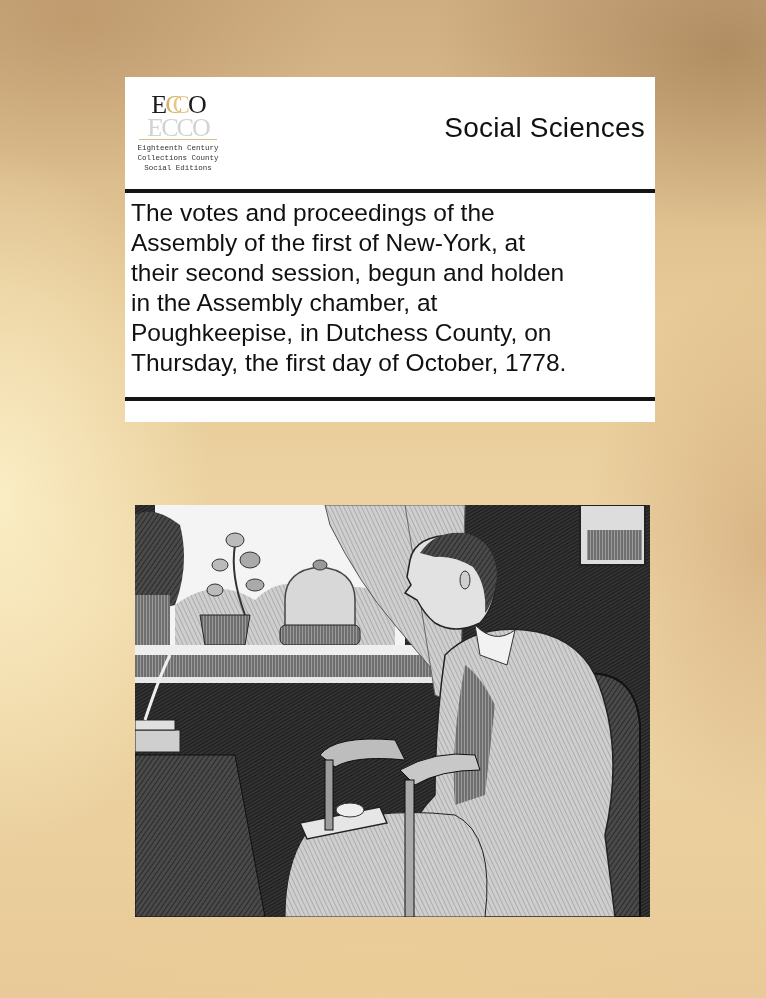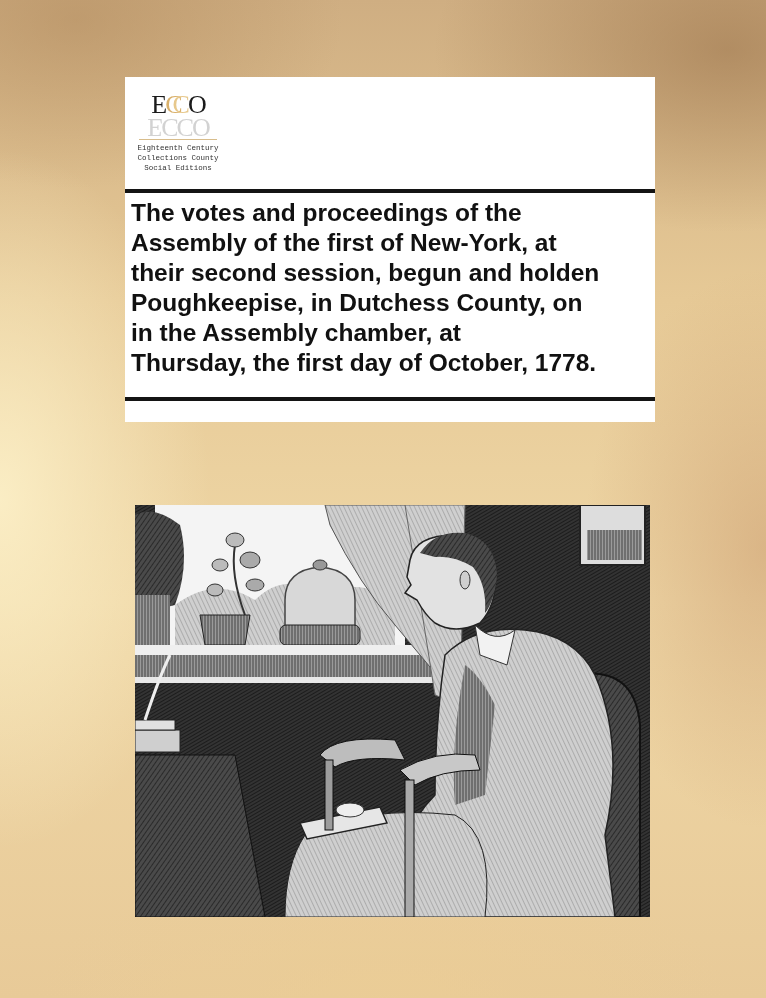--- a/index.html
+++ b/index.html
@@ -42,50 +42,51 @@
       position: absolute; right: 10px; top: 35px;
       font-size: 28px; color: #111; font-weight: normal; letter-spacing: 0.2px;
     }
     .rule {
       position: absolute; left: 0; width: 530px; height: 4px; background: #141414;
     }
     .rule.top { top: 112px; }
     .rule.bottom { top: 320px; }
     .title {
       position: absolute; left: 6px; top: 121px; width: 522px;
-      font-size: 24.5px; line-height: 30px; color: #111; margin: 0; font-weight: bold;
+      font-size: 24.5px; line-height: 30px; color: #111; margin: 0; font-weight: normal;
     }
     .illustration {
       position: absolute; left: 135px; top: 505px; width: 515px; height: 412px;
       background: #3a3a3a; overflow: hidden;
     }
     .illustration svg { display: block; }
   </style>
 </head>
 <body>
 
 <div class="panel">
   <div class="logo">
     <div class="logo-mark"><span>E</span><span class="c1">C</span><span class="c2">C</span><span>O</span></div>
     <div class="logo-reflect">ECCO</div>
     <div class="logo-rule"></div>
     <div class="logo-caption">Eighteenth Century</div>
     <div class="logo-caption">Collections County</div>
     <div class="logo-caption">Social Editions</div>
   </div>
 
+  <div class="collection">Social Sciences</div>
 
   <div class="rule top"></div>
 
   <h1 class="title">
     <div>The votes and proceedings of the</div>
     <div>Assembly of the first of New-York, at</div>
     <div>their second session, begun and holden</div>
+    <div>in the Assembly chamber, at</div>
     <div>Poughkeepise, in Dutchess County, on</div>
-    <div>in the Assembly chamber, at</div>
     <div>Thursday, the first day of October, 1778.</div>
   </h1>
 
   <div class="rule bottom"></div>
 </div>
 
 <div class="illustration">
   <svg width="515" height="412" viewBox="0 0 515 412" xmlns="http://www.w3.org/2000/svg">
     <defs>
       <pattern id="hatch" width="4" height="4" patternUnits="userSpaceOnUse" patternTransform="rotate(35)">

